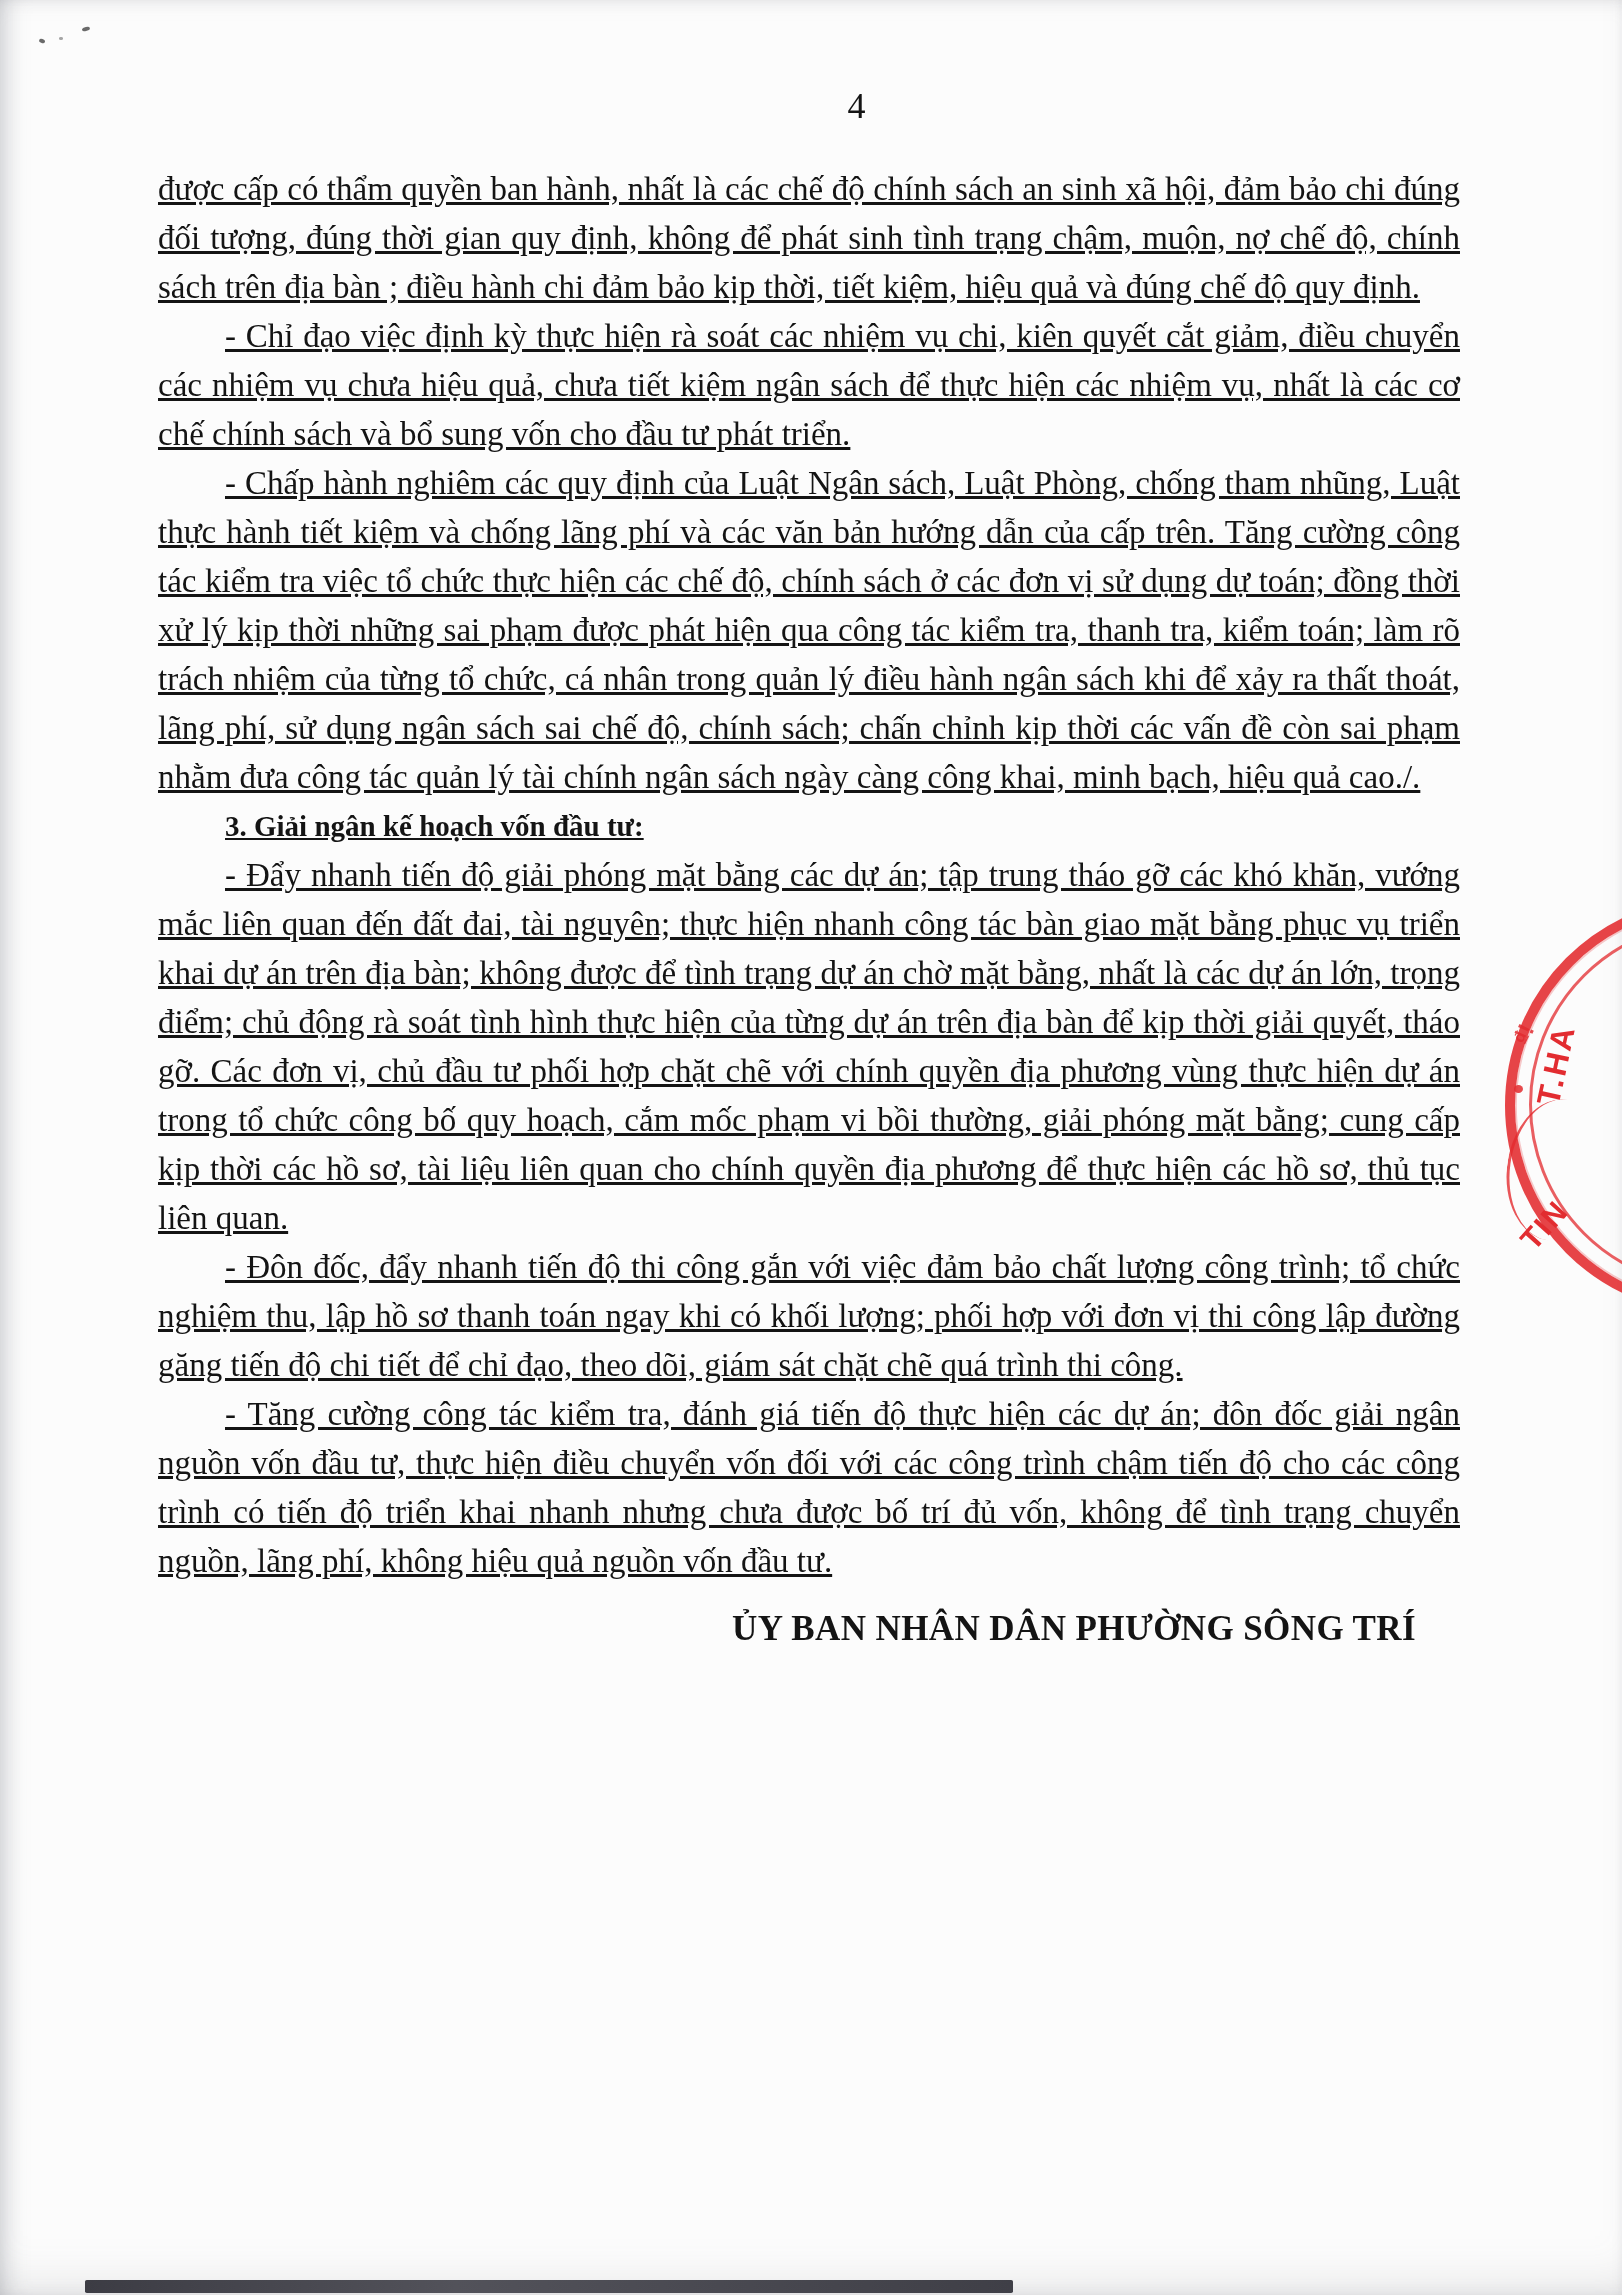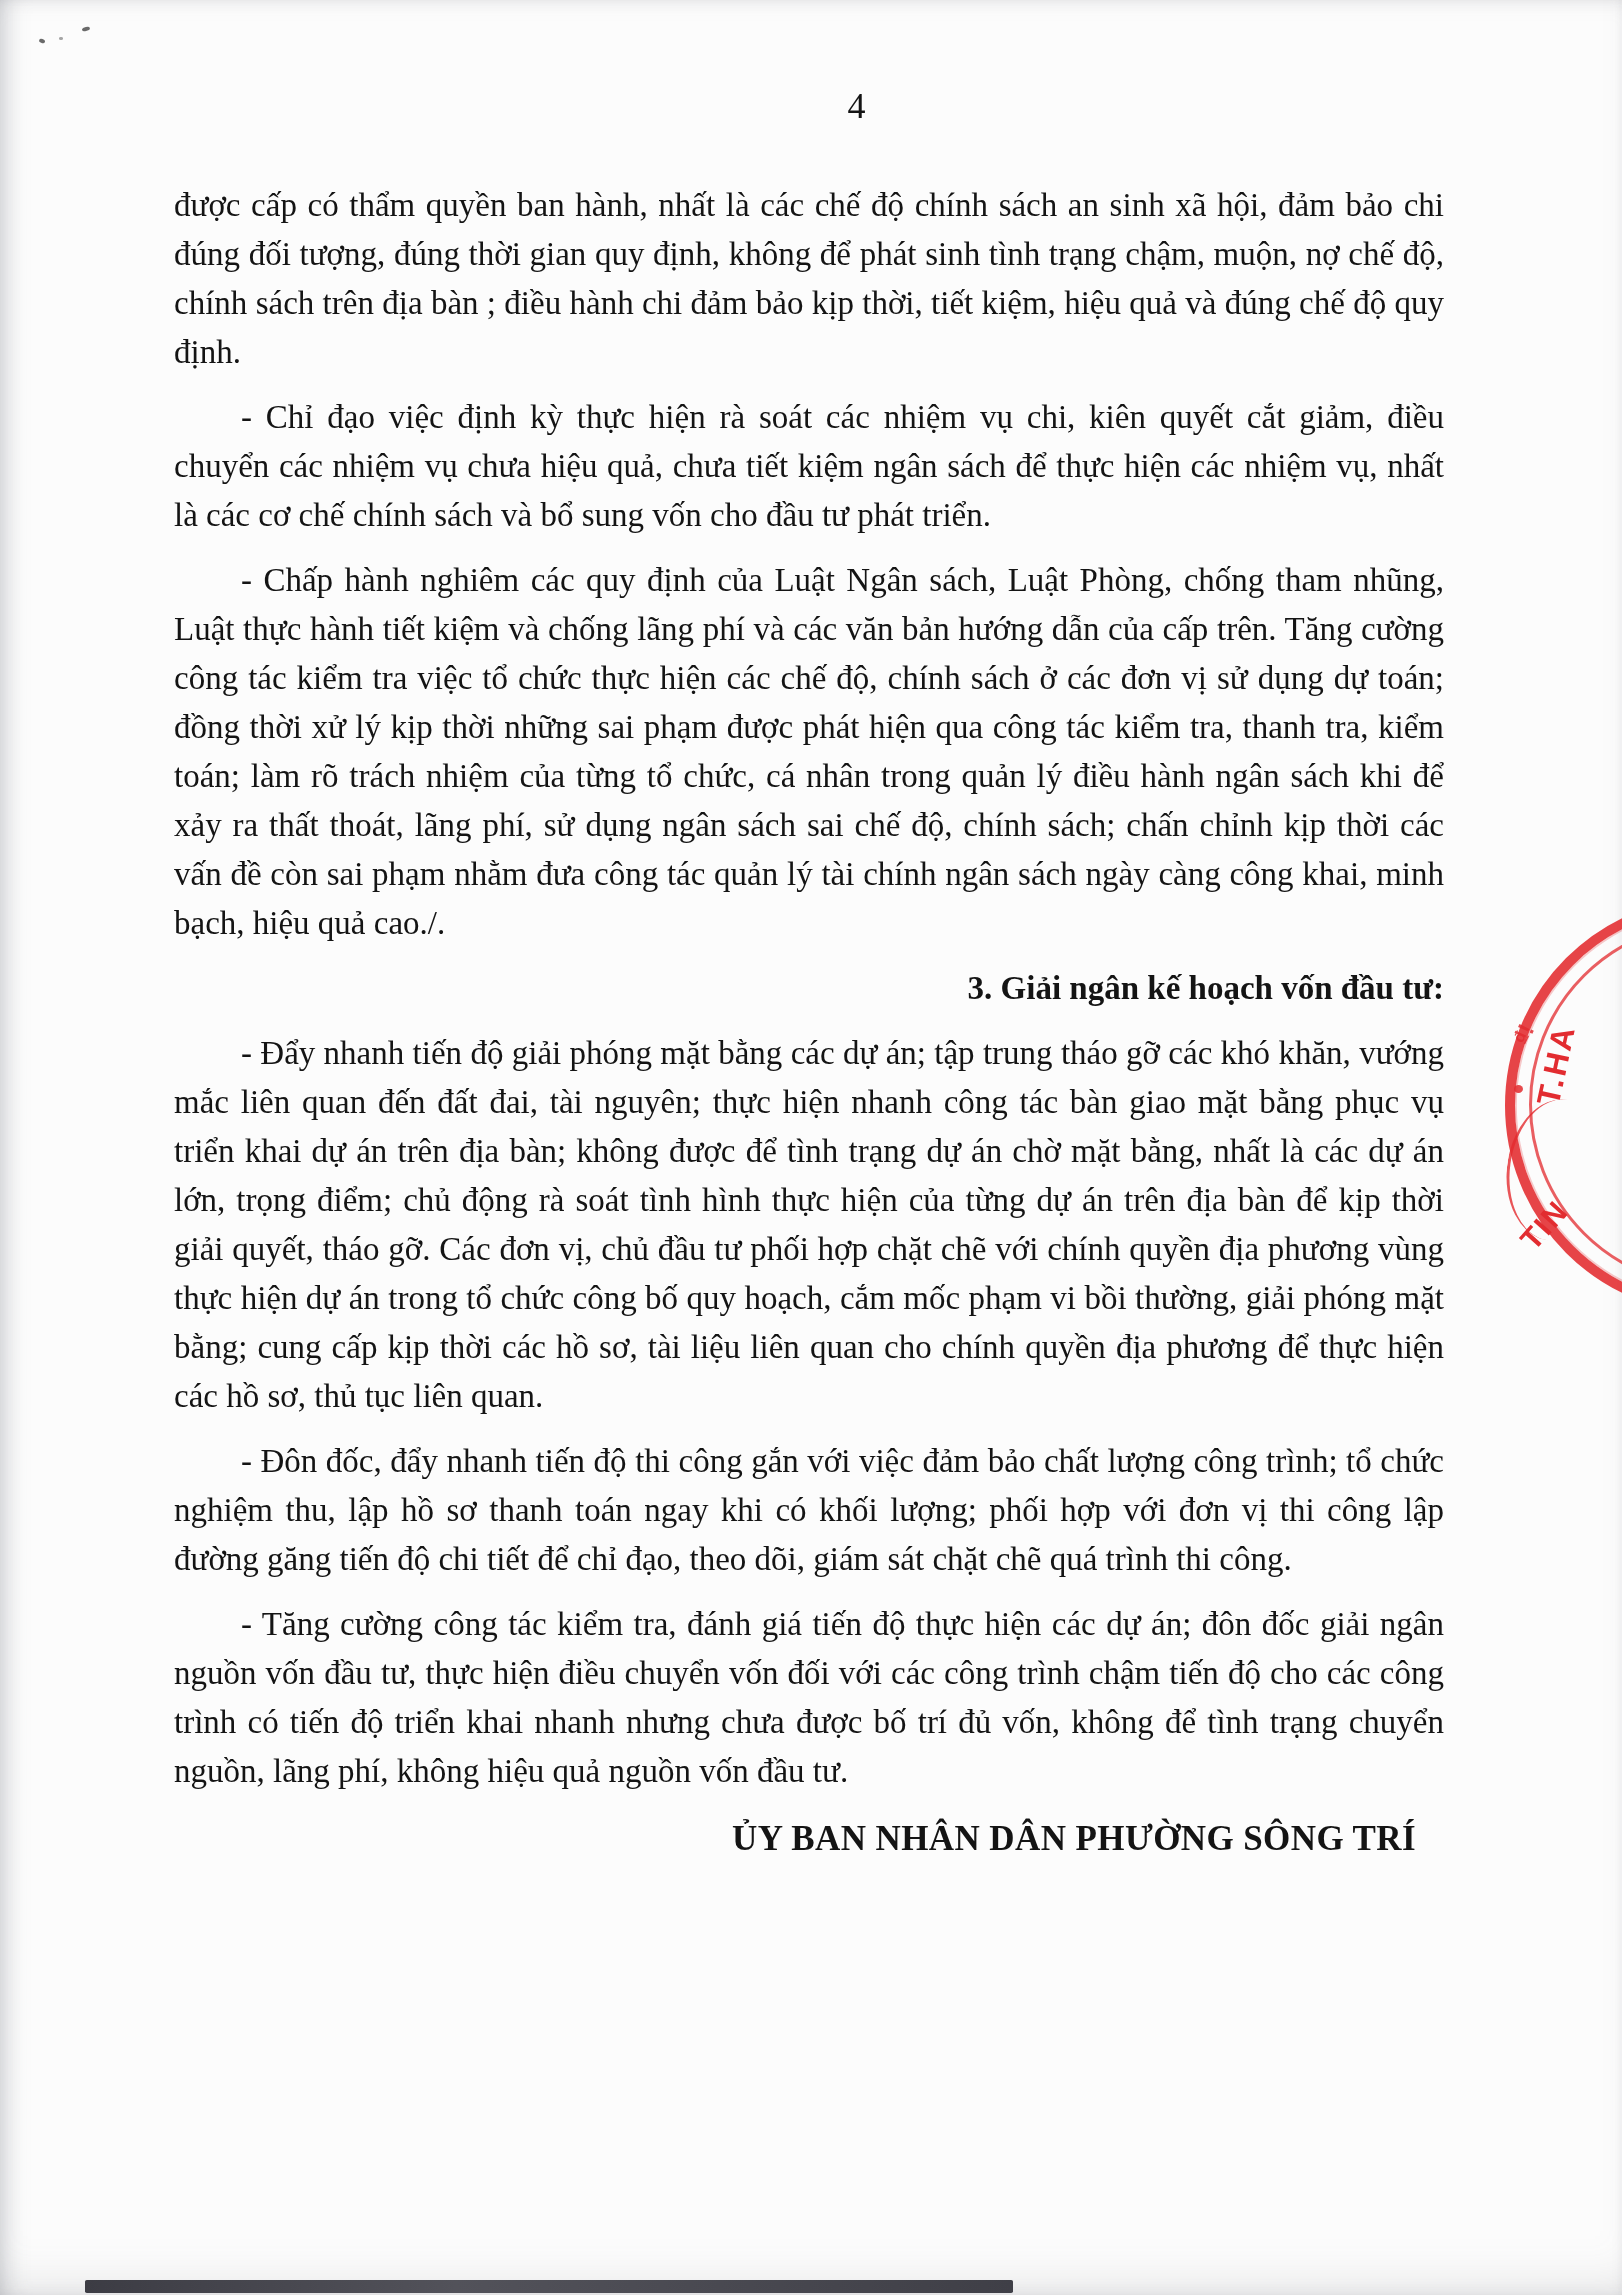--- a/index.html
+++ b/index.html
@@ -33,28 +33,28 @@
   }
 
   .body-text {
     position: absolute;
     left: 158px; top: 165px;
     width: 1302px;
     font-size: 33px;
     line-height: 49px;
     text-align: justify;
   }
-  .body-text p { margin: 16px; text-indent: 67px; }
+  .body-text p { margin: 0; text-indent: 67px; text-decoration: underline; }
   .body-text p.no-indent { text-indent: 0; }
   .section-heading {
     margin: 0 0 0 67px;
     font-weight: bold;
-    font-size: 33px;
+    font-size: 29px;
     line-height: 49px;
-    text-align: right;
+    text-align: left;
   }
   .issuer {
     margin-top: 18px;
     padding-right: 44px;
     text-align: right;
     font-weight: bold;
     font-size: 35px;
     letter-spacing: 0.4px;
     white-space: nowrap;
   }

